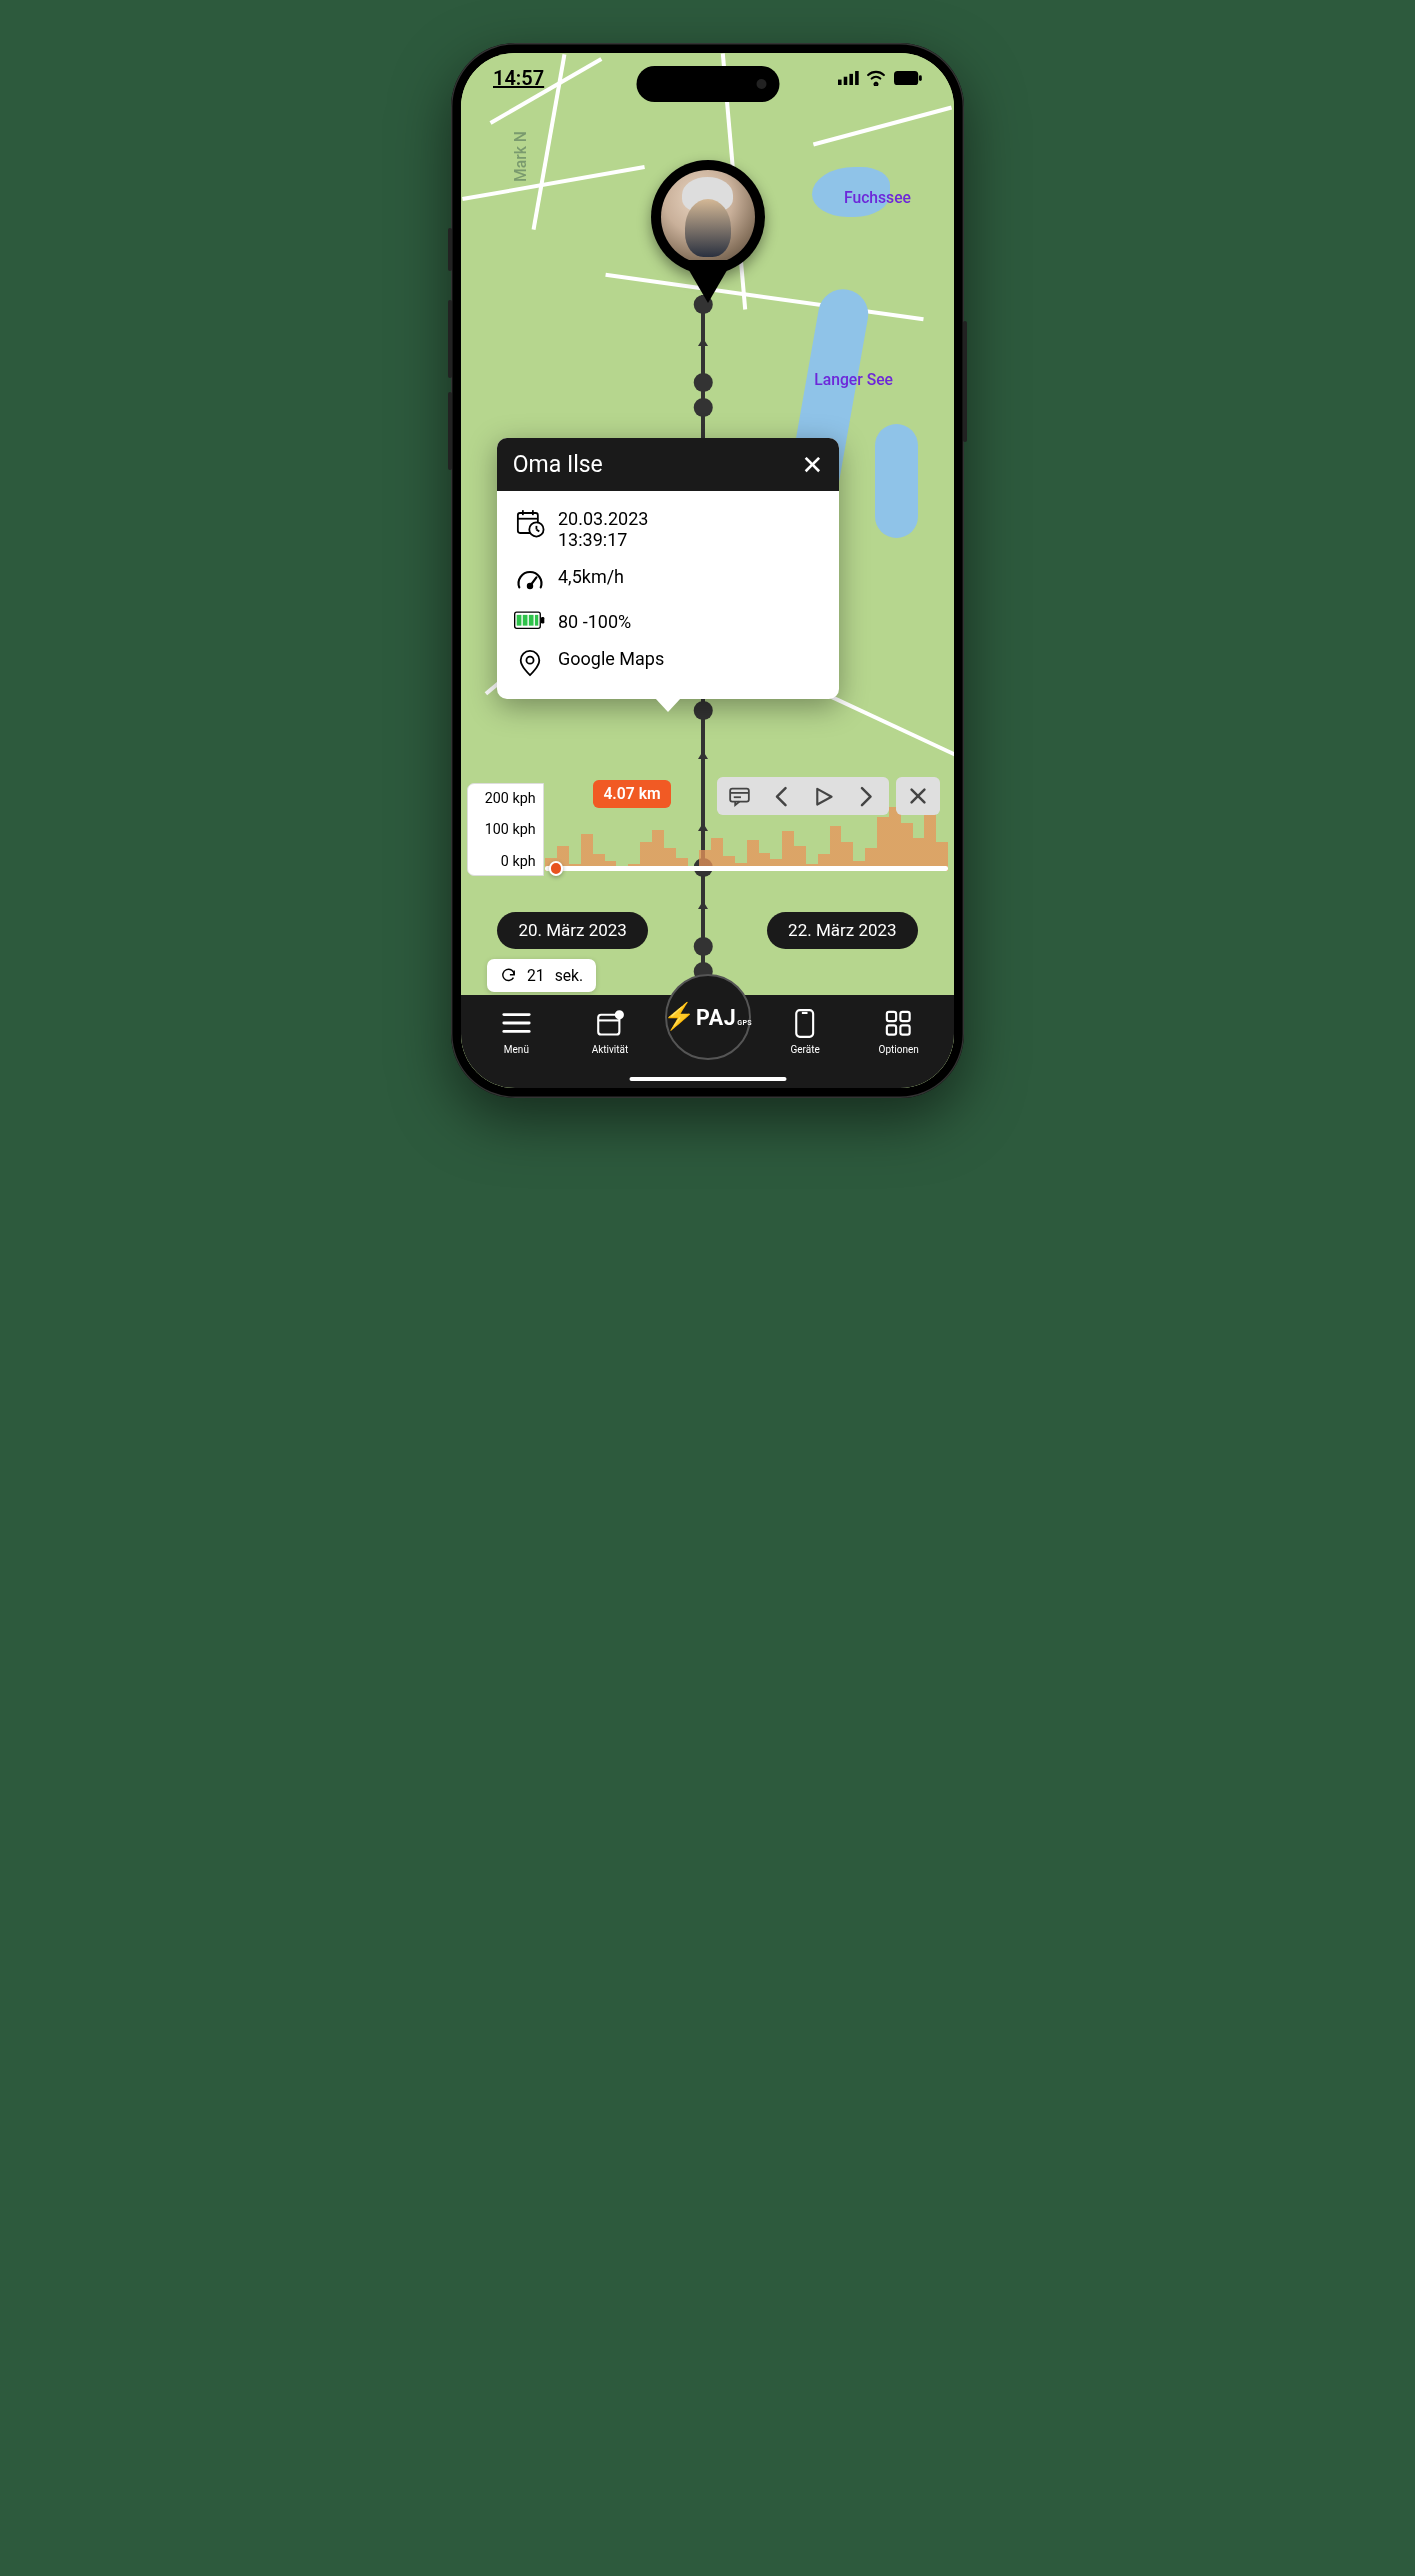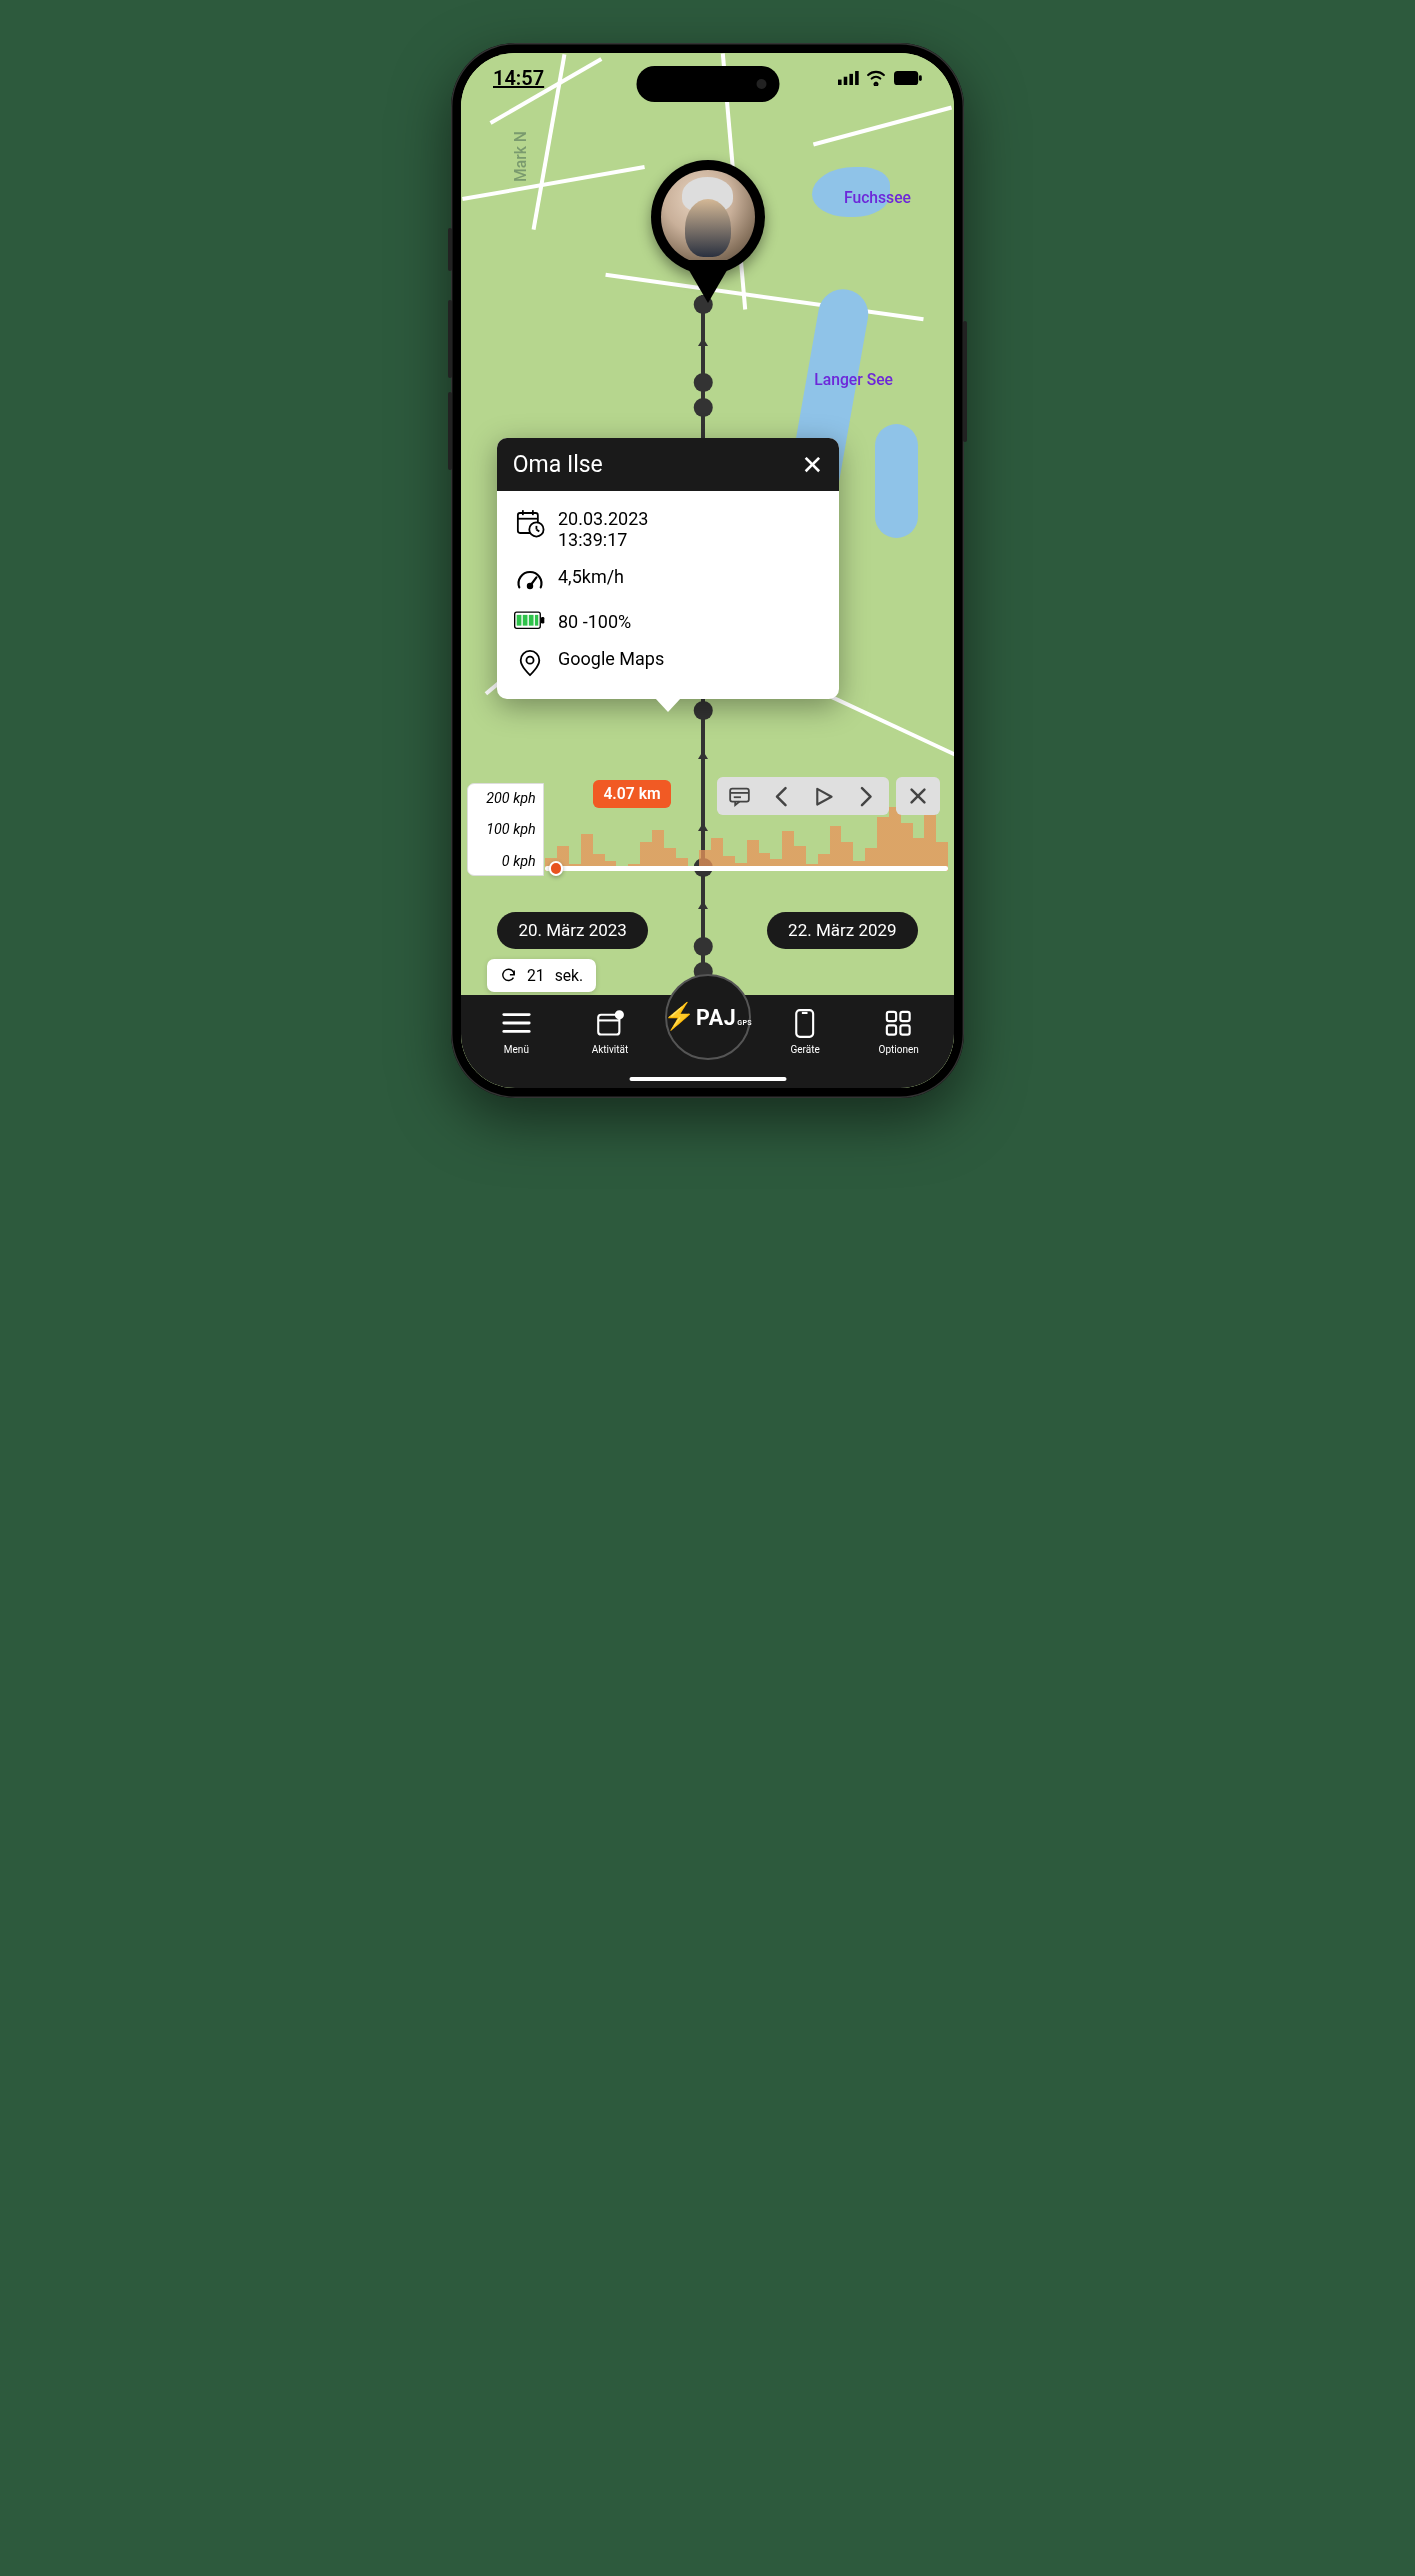--- a/index.html
+++ b/index.html
@@ -228,21 +228,20 @@
     background:#fff;
     border-radius:7.1px 0 0 7.1px;
     display:flex;
     flex-direction:column;
     justify-content:space-between;
     padding:5.7px 7.1px 5.7px 4.3px;
     font-size:14.3px;
     text-align:right;
     color:#000;
     border:0.7px solid #ddd;
-    font-style:italic;
   }
   .graph-area {
     position:absolute;
     left:83px;
     right:4.3px;
     top:5.7px;
     height:82px;
   }
   .graph-bars {
     position:absolute;
@@ -599,21 +598,21 @@
               <span style="height:72%"></span>
             <span style="height:35%"></span>
           </div>
           <div class="graph-track"></div>
           <div class="graph-handle"></div>
         </div>
       </div>
 
       <div class="date-pills">
         <div class="date-pill">20. März 2023</div>
-        <div class="date-pill">22. März 2029</div>
+        <div class="date-pill">22. März 2023</div>
       </div>
 
       <div class="refresh-pill">
         <svg width="17" height="17" viewBox="0 0 24 24" fill="none" stroke="#000" stroke-width="2">
             <path d="M20 11 A8 8 0 1 0 19 15"></path>
             <polyline points="20,5 20,11 14,11"></polyline>
           </svg>
         <span>21</span>
         <span>sek.</span>
       </div>

